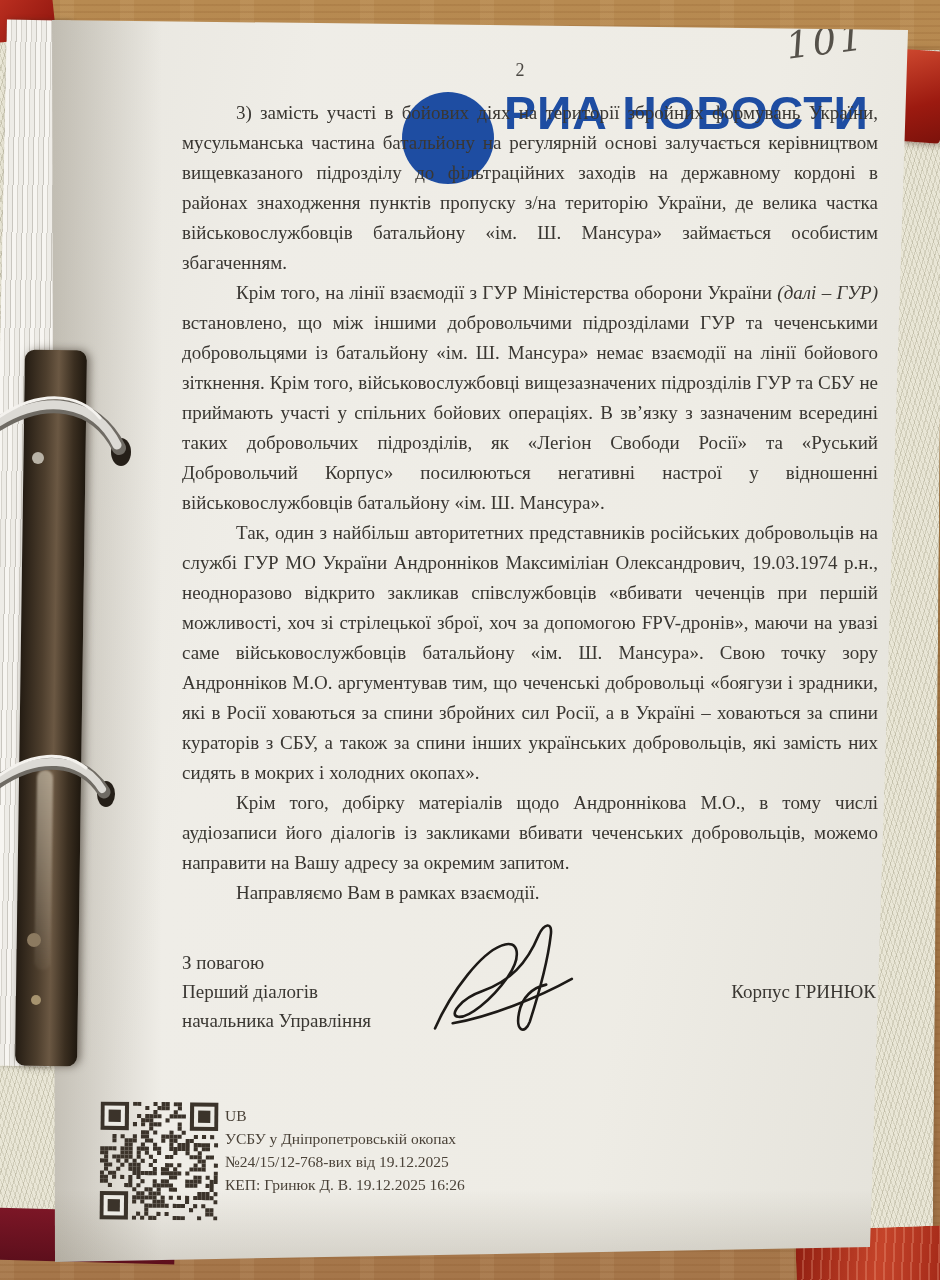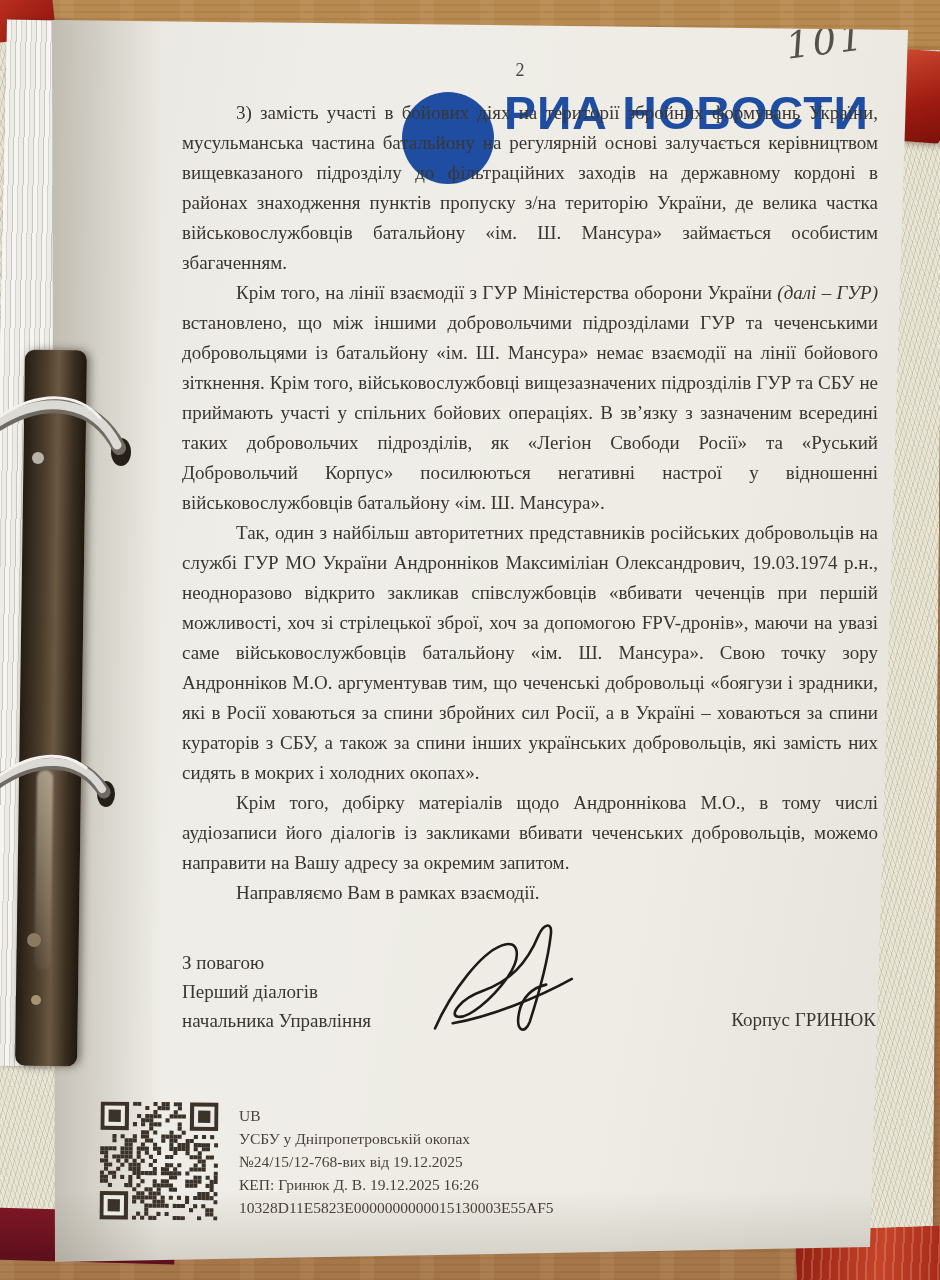--- a/index.html
+++ b/index.html
@@ -71,28 +71,28 @@
   
   .logo{position:absolute;left:402px;top:86px;display:flex;align-items:flex-start;}
   .logo-text{font-family:"Liberation Sans",sans-serif;font-weight:bold;font-size:46px;
     color:#1e4da2;letter-spacing:1px;transform:scaleX(1.04);transform-origin:left center;
     margin-left:6px;white-space:nowrap;}
   
   .text-block{position:absolute;left:182px;top:98px;width:696px;
     font-size:19px;line-height:30px;color:#3a3732;}
   .para{margin:0;text-indent:54px;text-align:justify;}
   .ital{font-style:italic;}
-  .sig-row{display:flex;justify-content:space-between;align-items:flex-end;margin-top:40px;position:relative;}
+  .sig-row{display:flex;justify-content:space-between;align-items:center;margin-top:40px;position:relative;}
   .closing div{text-indent:0;line-height:29px;}
   .signer{padding-right:2px;}
   .signature-svg{position:absolute;left:240px;bottom:-8px;transform:rotate(-4deg);}
   
   .stamp{position:absolute;left:100px;top:1102px;display:flex;align-items:flex-start;}
   .qr{width:118px;height:118px;transform:rotate(.6deg);}
-  .stamp-text{margin-left:21px;font-size:15.5px;line-height:23px;color:#4a4238;padding-top:2px;}
+  .stamp-text{margin-left:7px;font-size:15.5px;line-height:23px;color:#4a4238;padding-top:2px;}
   .stamp-text div{white-space:nowrap;}
   .rings{position:absolute;inset:0;pointer-events:none;}
 </style>
 </head>
 <body>
 
 <div class="desk"></div>
 
 <div class="pattern-sheet"></div>
 
@@ -441,21 +441,20 @@
         <rect x="96" y="8" width="12" height="12" fill="#3b332a"></rect>
         <rect x="0" y="88" width="28" height="28" fill="#3b332a"></rect>
         <rect x="4" y="92" width="20" height="20" fill="#eceae4"></rect>
         <rect x="8" y="96" width="12" height="12" fill="#3b332a"></rect>
       </svg>
     <div class="stamp-text">
       <div>UB</div>
       <div>УСБУ у Дніпропетровській окопах</div>
       <div>№24/15/12-768-вих від 19.12.2025</div>
       <div>КЕП: Гринюк Д. В. 19.12.2025 16:26</div>
-      <div>10328D11E5823E0000000000015130003E55AF5</div>
     </div>
   </div>
 </div>
 
 <div class="mechanism"></div>
 
 <svg class="rings" width="940" height="1280" viewBox="0 0 940 1280">
   <ellipse cx="121" cy="452" rx="10" ry="14" fill="#251f18"></ellipse>
   <ellipse cx="106" cy="794" rx="9" ry="13" fill="#251f18"></ellipse>
   <g fill="none" stroke-linecap="round">

